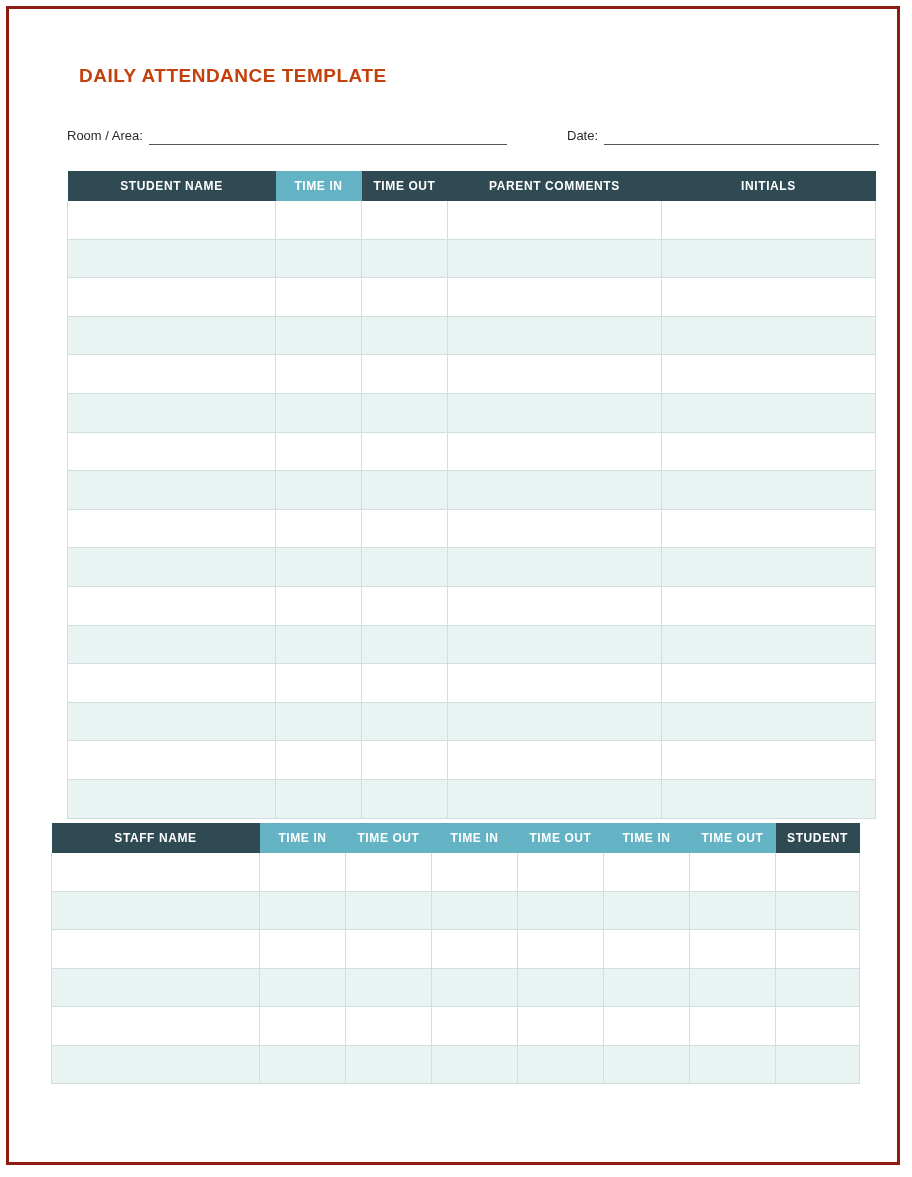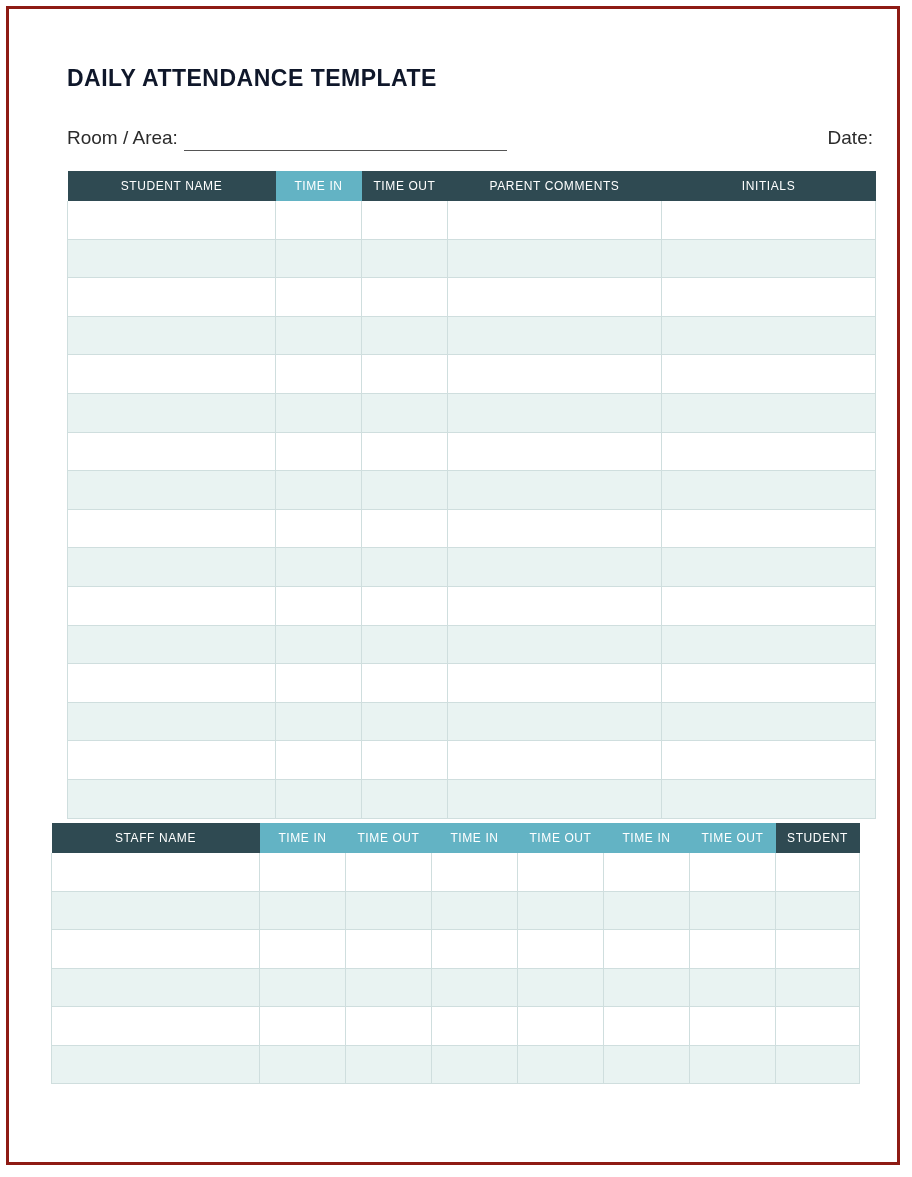--- a/index.html
+++ b/index.html
@@ -27,43 +27,43 @@
     position: absolute;
     left: 6px;
     top: 6px;
     right: 6px;
     bottom: 6px;
     background: #ffffff;
     box-sizing: border-box;
   }
   .doc-title {
     position: absolute;
-    left: 52px;
+    left: 64px;
     top: 50px;
-    font-size: 23px;
+    font-size: 19px;
     font-weight: bold;
     letter-spacing: 0.5px;
-    color: #0f172a;
+    color: #c2410c;
   }
   .field-row {
     position: absolute;
     top: 112px;
     left: 52px;
     right: 40px;
     height: 26px;
   }
   .field {
     position: absolute;
     display: flex;
     align-items: flex-end;
-    font-size: 19px;
+    font-size: 13px;
     color: #2b2b2b;
   }
   .field-room { left: 0px; width: 440px; }
-  .field-date { left: 500px; width: 312px; flex-direction: column; }
+  .field-date { left: 500px; width: 312px; }
   .field-label {
     white-space: nowrap;
     padding-right: 6px;
     padding-bottom: 2px;
   }
   .field-line {
     flex: 1;
     border-bottom: 1px solid #555555;
     height: 17px;
   }
@@ -79,21 +79,21 @@
   }
   table.sheet.staff {
     left: 36px;
     top: 808px;
     width: 808px;
   }
   table.sheet th {
     background: #2f4a52;
     color: #ffffff;
     font-size: 12px;
-    font-weight: normal;
+    font-weight: bold;
     letter-spacing: 0.6px;
     height: 30px;
     padding: 0 2px;
     text-align: center;
     border: none;
   }
   table.sheet th.accent {
     background: #63b3c4;
     margin-top: 44px;
   }

